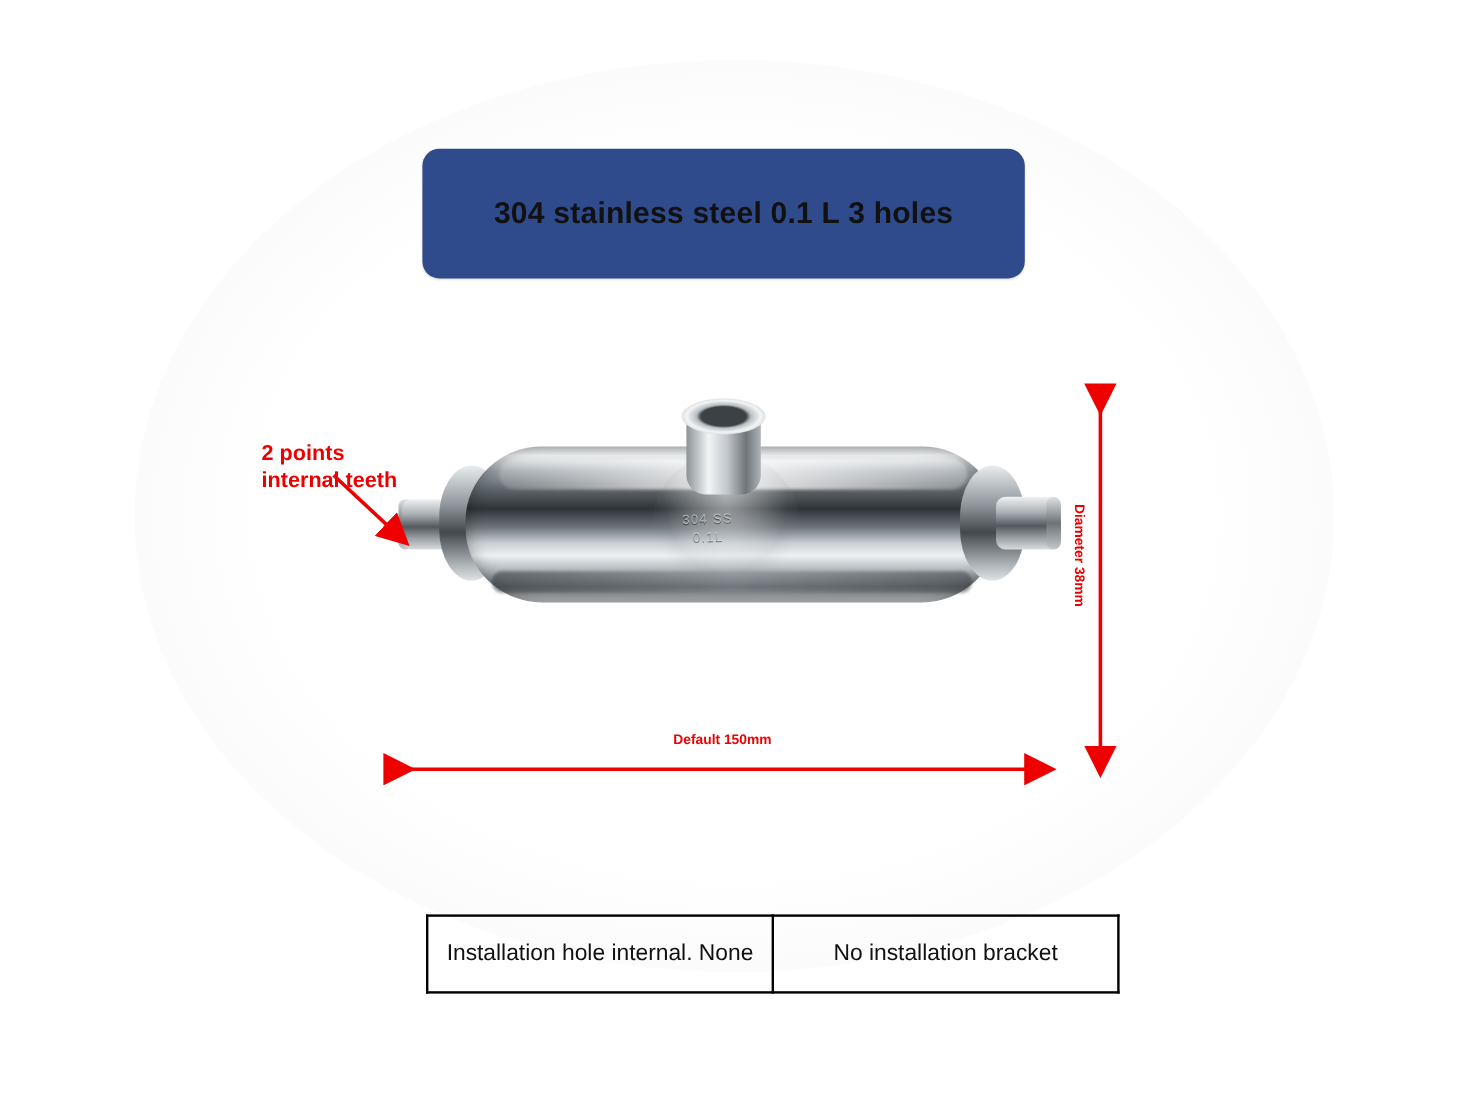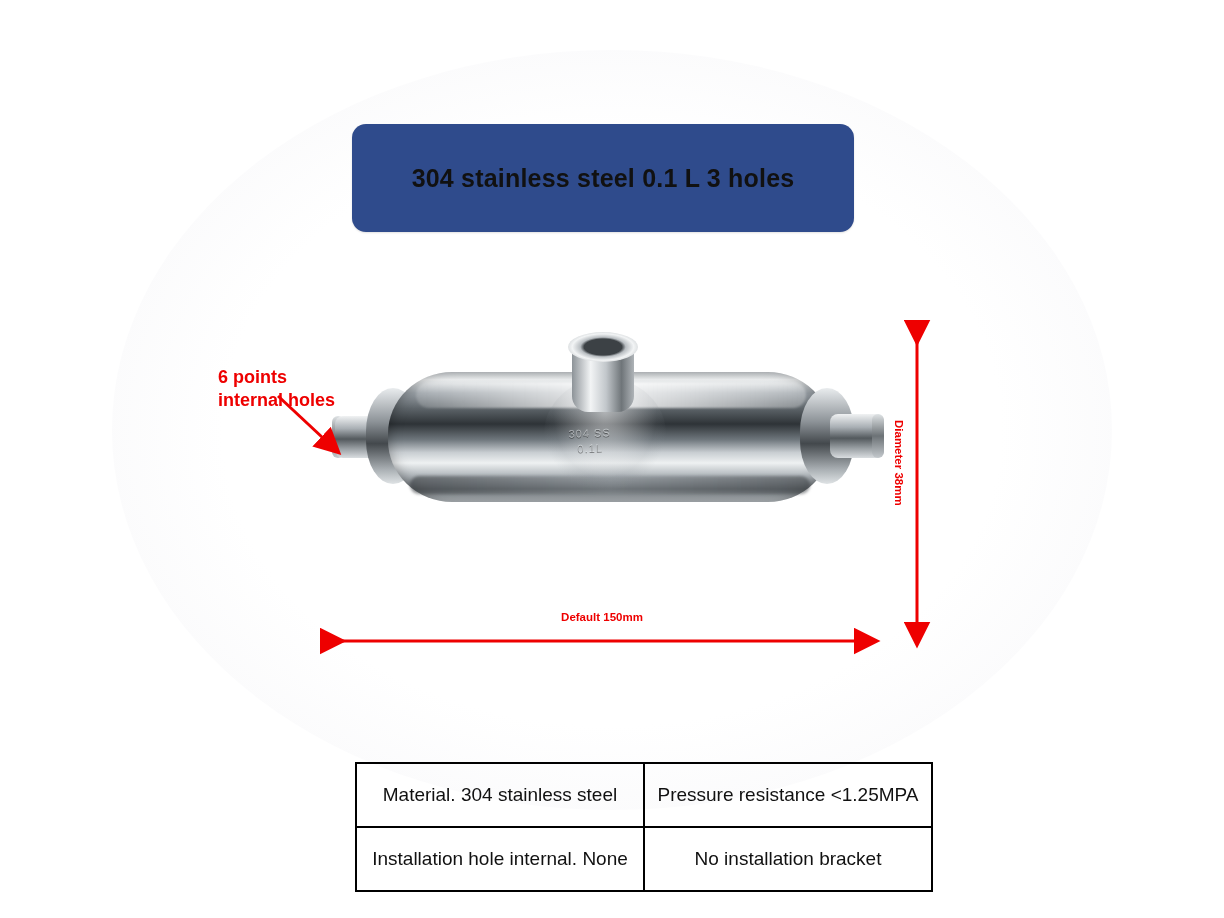--- a/index.html
+++ b/index.html
@@ -313,33 +313,29 @@
     </defs>
 
     <line x1="278" y1="396" x2="338" y2="452" stroke="#ee0000" stroke-width="3" marker-end="url(#arrowRed)"></line>
 
     <line x1="342" y1="641" x2="876" y2="641" stroke="#ee0000" stroke-width="3" marker-start="url(#arrowRed)" marker-end="url(#arrowRed)"></line>
 
     <line x1="917" y1="342" x2="917" y2="644" stroke="#ee0000" stroke-width="3" marker-start="url(#arrowRed)" marker-end="url(#arrowRed)"></line>
   </svg>
 
   <div class="anno-left">
-    <span>6 points</span><br>
-    <span>internal holes</span>
+    <span>2 points</span><br>
+    <span>internal teeth</span>
   </div>
 
   <div class="label-length">Default 150mm</div>
   <div class="label-diameter">Diameter 38mm</div>
 
   <table class="spec-table">
     <tbody>
-      <tr>
-        <td>Material. 304 stainless steel</td>
-        <td>Pressure resistance &lt;1.25MPA</td>
-      </tr>
       <tr>
         <td>Installation hole internal. None</td>
         <td>No installation bracket</td>
       </tr>
     </tbody>
   </table>
 
 </div>
 
 </body></html>

